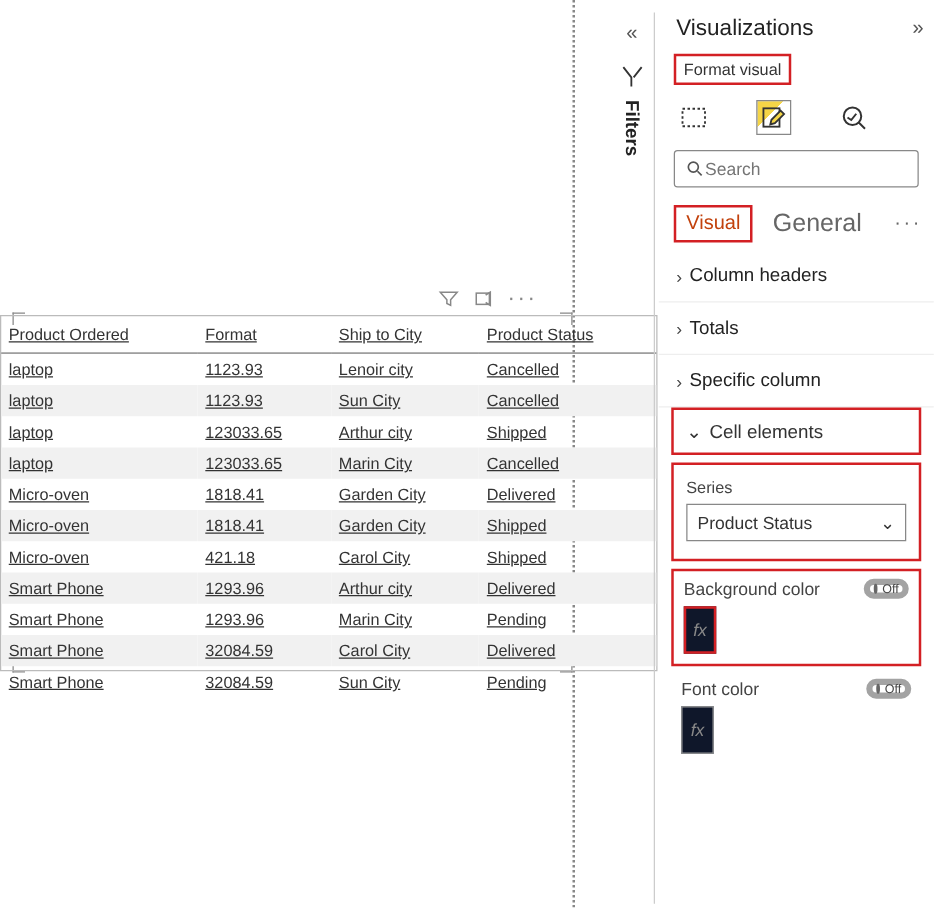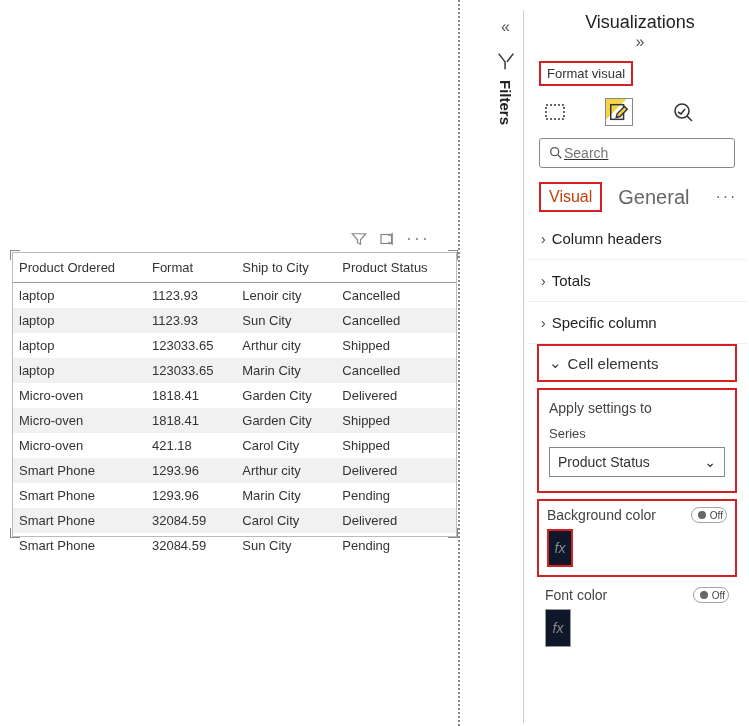--- a/index.html
+++ b/index.html
@@ -1,62 +1,62 @@
 <!DOCTYPE html>
 <html><head>
 <meta charset="utf-8">
 <style>
   * { box-sizing: border-box; margin: 0; padding: 0; }
   body { font-family: "Segoe UI", Arial, sans-serif; font-size: 13px; color: #333; background: #fff; width: 749px; height: 726px; overflow: hidden; position: relative; }
   .canvas { position: absolute; left: 0; top: 0; width: 460px; height: 726px; border-right: 2px dotted #888; background: #fff; }
-  .visual-frame { position: absolute; left: 12px; top: 252px; width: 445px; height: 285px; border: 1px solid #bbb; }
+  .visual-frame { position: absolute; left: 0; top: 252px; width: 526px; height: 285px; border: 1px solid #bbb; text-decoration: underline; }
   .visual-toolbar { position: absolute; left: 350px; top: 228px; display: flex; gap: 10px; align-items: center; }
   .visual-toolbar span { color: #888; font-size: 18px; cursor: pointer; }
   .corner { position: absolute; width: 10px; height: 10px; border: 1px solid #888; }
   .corner.tl { left: 10px; top: 250px; border-right: none; border-bottom: none; }
   .corner.tr { left: 448px; top: 250px; border-left: none; border-bottom: none; }
   .corner.bl { left: 10px; top: 528px; border-right: none; border-top: none; }
   .corner.br { left: 448px; top: 528px; border-left: none; border-top: none; }
   .data-table { width: 100%; border-collapse: collapse; font-size: 13px; }
   .data-table th { text-align: left; font-weight: 400; padding: 7px 6px; border-bottom: 1px solid #999;}
   .data-table td { padding: 5px 6px; }
   .data-table tbody tr.alt { background: #f1f1f1; }
   .filters-strip { position: absolute; left: 488px; top: 10px; width: 36px; height: 713px; border-right: 1px solid #ccc; display: flex; flex-direction: column; align-items: center; }
   .chevrons-left { margin-top: 8px; font-size: 16px; color:#555; cursor:pointer }
   .filters-icon { margin-top: 14px; font-size: 22px; color:#333; }
   .filters-label { margin-top: 8px; writing-mode: vertical-rl; font-size: 15px; font-weight:600; color:#222; }
   .panel { position: absolute; left: 527px; top: 0; width: 220px; height: 726px; background:#fff; padding-top:8px; }
-  .panel-header { display:flex; justify-content:space-between; align-items:center; padding: 4px 8px 4px 14px; flex-direction: column; }
+  .panel-header { display:flex; justify-content:space-between; align-items:center; padding: 4px 8px 4px 14px; }
   .panel-title { font-size: 18px; font-weight: 400; color:#222; }
   .chevrons-right { font-size: 16px; color:#555; cursor:pointer }
   .format-visual-row { padding: 6px 0 4px 12px; }
   .redbox { border: 2px solid #d32024; display:inline-block; padding:3px 6px; }
   .viz-type-row { display:flex; gap:36px; padding: 8px 14px 4px 14px; align-items:center; }
   .viz-type-icon { width:28px; height:28px; display:flex; align-items:center; justify-content:center; font-size:22px; color:#333; cursor:pointer;}
   .viz-type-icon.active { background: linear-gradient(135deg, #f5d547 40%, #fff 40%); border:1px solid #888; }
   .search-row { padding: 8px 12px; }
-  .search-box { display:flex; align-items:center; border:1px solid #888; border-radius:3px; padding:6px 8px;text-decoration:underline; }
+  .search-box { display:flex; align-items:center; border:1px solid #888; border-radius:3px; padding:6px 8px; }
   .search-box input { border:none; outline:none; flex:1; font-size:14px; color:#555; background:transparent; }
   .tab-row { display:flex; gap:16px; align-items:center; padding: 6px 12px 0 12px; }
   .tab-visual-box { border:2px solid #d32024; padding:4px 8px; font-size:16px; color:#c2410c; cursor:pointer; }
   .tab-general { font-size:20px; color:#666; cursor:pointer; }
   .tab-more { font-size:16px; color:#666; margin-left:10px; cursor:pointer; letter-spacing:2px; }
   .section-list { padding: 6px 0; }
   .section-item { display:flex; align-items:center; gap:6px; padding:12px 14px; font-size:15px; color:#222; cursor:pointer; border-bottom:1px solid #eee; }
   .section-item .chev { font-size:14px; color:#444; }
   .cell-elements-item { display:flex; align-items:center; gap:6px; padding:8px 10px; font-size:15px; cursor:pointer; }
   .red-outline { border:2px solid #d32024; margin: 0 10px 6px 10px; }
   .apply-settings-box { border:2px solid #d32024; margin: 6px 10px; padding: 10px 10px 14px 10px; }
   .apply-title { font-size:14px; color:#444; margin-bottom:10px; }
   .series-label { font-size:13px; color:#444; margin-bottom:6px; }
   .series-select { display:flex; justify-content:space-between; align-items:center; border:1px solid #888; padding:6px 8px; cursor:pointer; font-size:14px; }
   .color-box { border:2px solid #d32024; margin: 4px 10px 6px 10px; padding: 6px 8px 8px 8px; }
   .row-line { display:flex; justify-content:space-between; align-items:center; }
   .setting-title { font-size:14px; color:#444; }
-  .toggle { display:flex; align-items:center; border:1px solid #a3a3a3; border-radius:9px; height:16px; width:36px; padding:0 3px; cursor:pointer; font-size:10px; color:#444; justify-content:flex-end; gap:2px; }
+  .toggle { display:flex; align-items:center; border:5px solid #a3a3a3; border-radius:9px; height:16px; width:36px; padding:0 3px; cursor:pointer; font-size:10px; color:#444; justify-content:flex-end; gap:2px; }
   .toggle .dot { width:8px; height:8px; border-radius:50%; background:#666; margin-right:2px; }
   .fx-btn { display:inline-flex; width:26px; height:38px; align-items:center; justify-content:center; border:1px solid #999; background:#0f172a; font-style:italic; color:#888; margin-top:6px; cursor:pointer; font-size:14px;text-align:center; }
   .fx-btn.red { border:2px solid #d32024; }
   .plain-block { margin:4px 10px 6px 10px; padding:4px 8px 6px 8px; }
   svg { display:block; }
 </style>
 </head>
 <body>
 
 <div class="canvas">
@@ -226,21 +226,20 @@
       <span class="chev">›</span>
       <span>Specific column</span>
     </div>
     <div class="red-outline">
       <div class="cell-elements-item">
         <span class="chev">⌄</span>
         <span>Cell elements</span>
       </div>
     </div>
     <div class="apply-settings-box">
-      <div class="apply-title">Apply settings to</div>
       <div class="series-label">Series</div>
       <div class="series-select">
         <span>Product Status</span>
         <span>⌄</span>
       </div>
     </div>
     <div class="color-box">
       <div class="row-line">
         <span class="setting-title">Background color</span>
         <span class="toggle">

